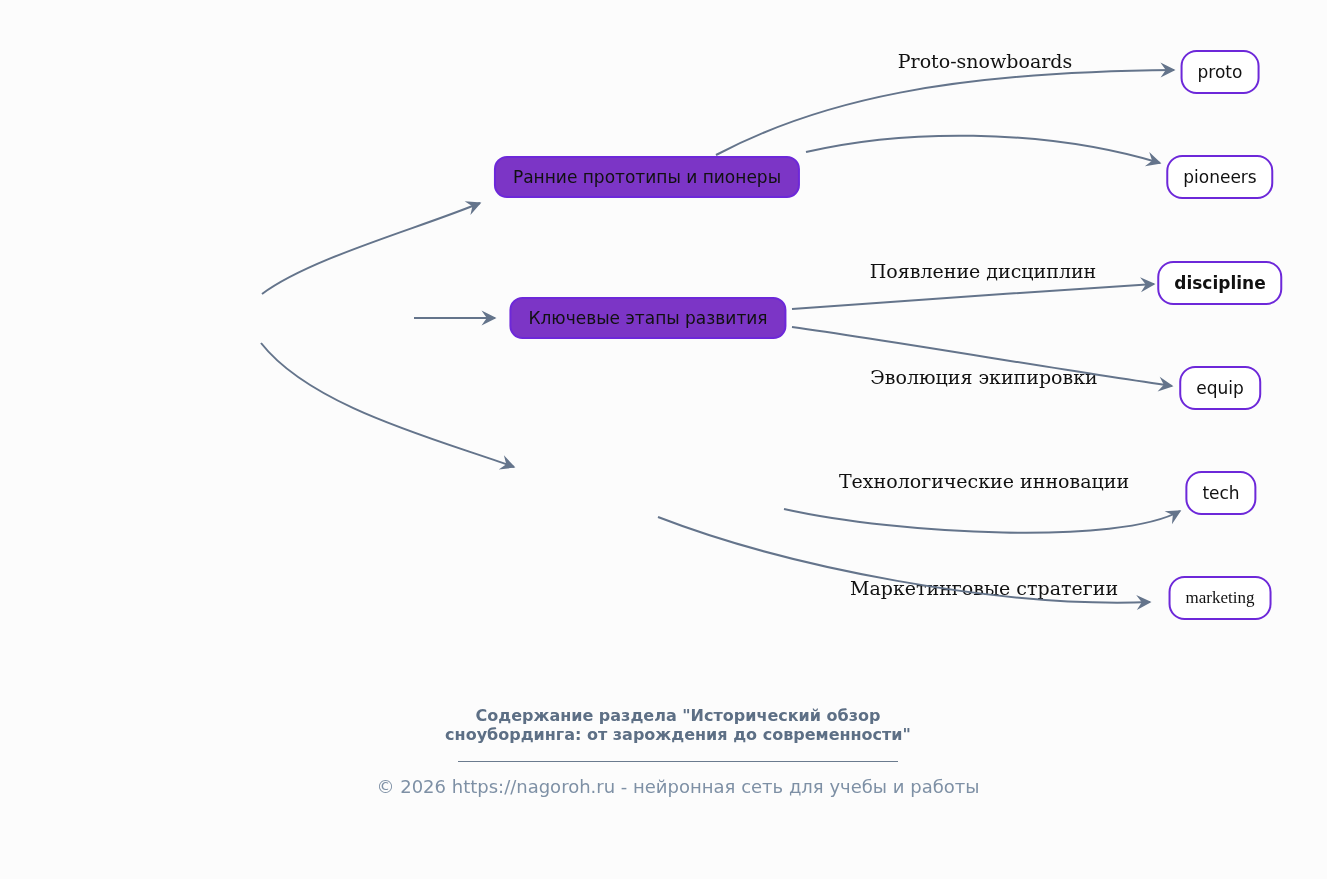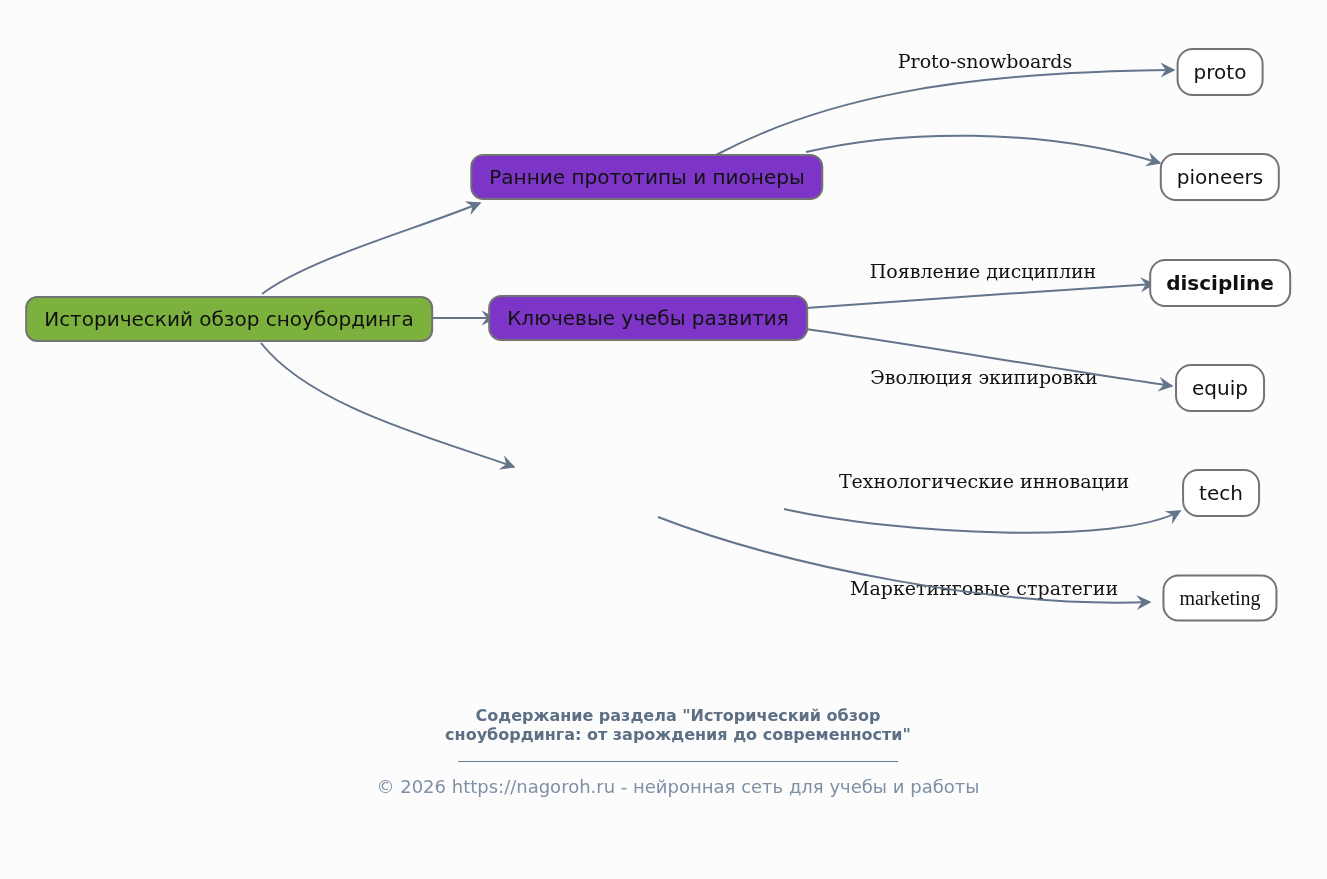--- a/index.html
+++ b/index.html
@@ -26,23 +26,23 @@
     position: absolute;
     left: 0; top: 0;
     width: 1327px; height: 879px;
     z-index: 2;
     pointer-events: none;
   }
   .node {
     position: absolute;
     transform: translate(-50%, -50%);
     white-space: nowrap;
-    font-size: 20px;
+    font-size: 17px;
     color: #111111;
-    border: 2px solid #737373;
+    border: 2px solid #6d28d9;
     z-index: 3;
     text-align: center;
   }
   .node.root {
     background: #7cb13e;
     border-radius: 12px;
     padding: 9px 17px;
   }
   .node.branch {
     background: #7c35c6;
@@ -104,24 +104,23 @@
       <path d="M 261 343 C 312 408 440 440 514 467" marker-end="url(#arrow)"></path>
       <path d="M 716 155 C 820 100 950 72 1174 70" marker-end="url(#arrow)"></path>
       <path d="M 806 152 C 900 130 1040 127 1160 163" marker-end="url(#arrow)"></path>
       <path d="M 792 309 C 880 303 1040 291 1154 284" marker-end="url(#arrow)"></path>
       <path d="M 792 327 C 900 342 1060 370 1172 386" marker-end="url(#arrow)"></path>
       <path d="M 784 509 C 900 535 1120 545 1180 511" marker-end="url(#arrow)"></path>
       <path d="M 658 517 C 790 568 1000 608 1150 602" marker-end="url(#arrow)"></path>
     </g>
   </svg>
 
-  <div class="node root" style="left:229px; top:319px;">Исторический обзор сноубординга</div>
 
   <div class="node branch" style="left:647px; top:177px;">Ранние прототипы и пионеры</div>
-  <div class="node branch" style="left:648px; top:318px;">Ключевые учебы развития</div>
+  <div class="node branch" style="left:648px; top:318px;">Ключевые этапы развития</div>
 
   <div class="node leaf" style="left:1220px; top:72px;">proto</div>
   <div class="node leaf" style="left:1220px; top:177px;">pioneers</div>
   <div class="node leaf" style="left:1220px; top:283px;font-weight:bold;">discipline</div>
   <div class="node leaf" style="left:1220px; top:388px;">equip</div>
   <div class="node leaf" style="left:1221px; top:493px;">tech</div>
   <div class="node leaf" style="left:1220px; top:598px;font-family:Liberation Serif, serif;">marketing</div>
 
   <div class="footer">
     <div class="footer-title">

